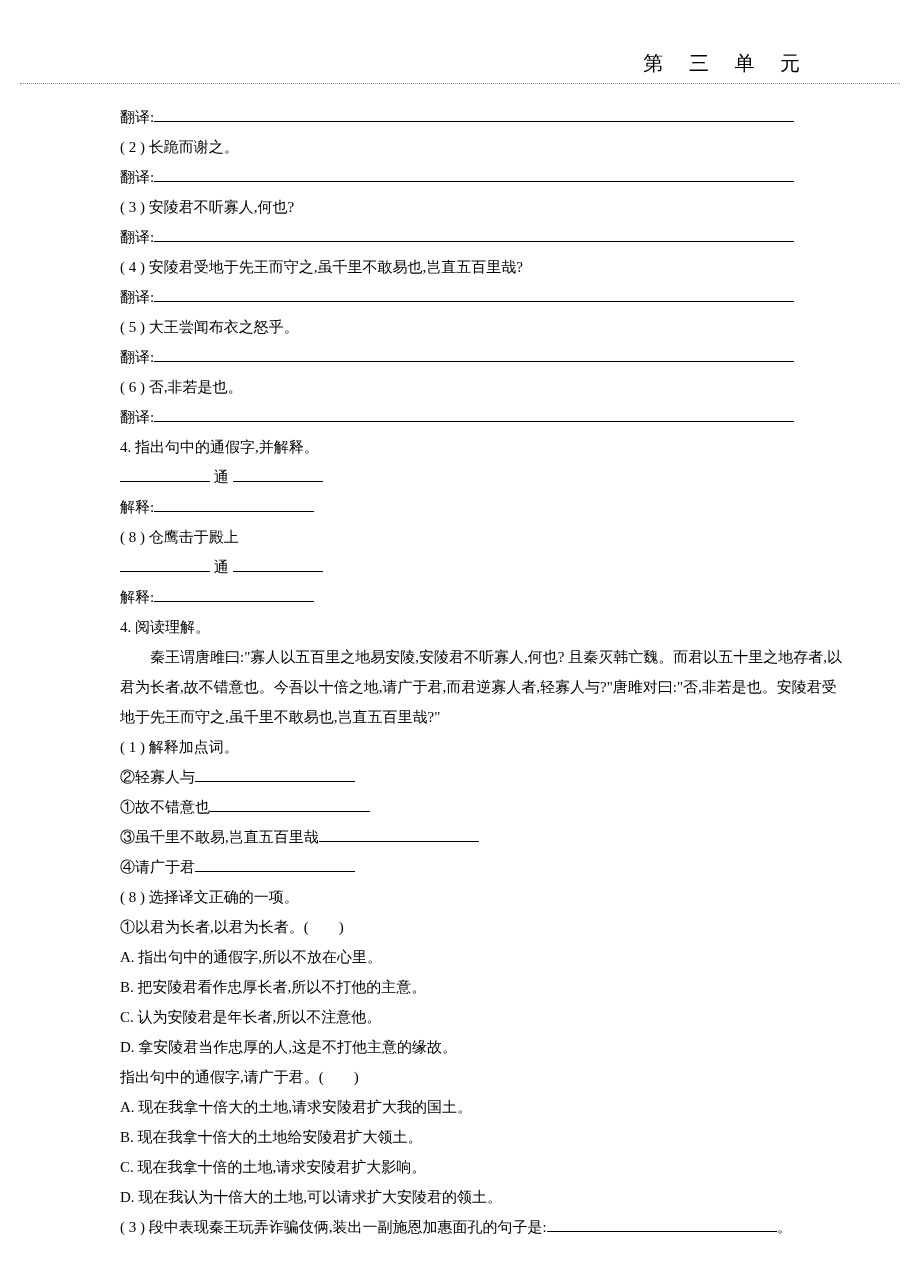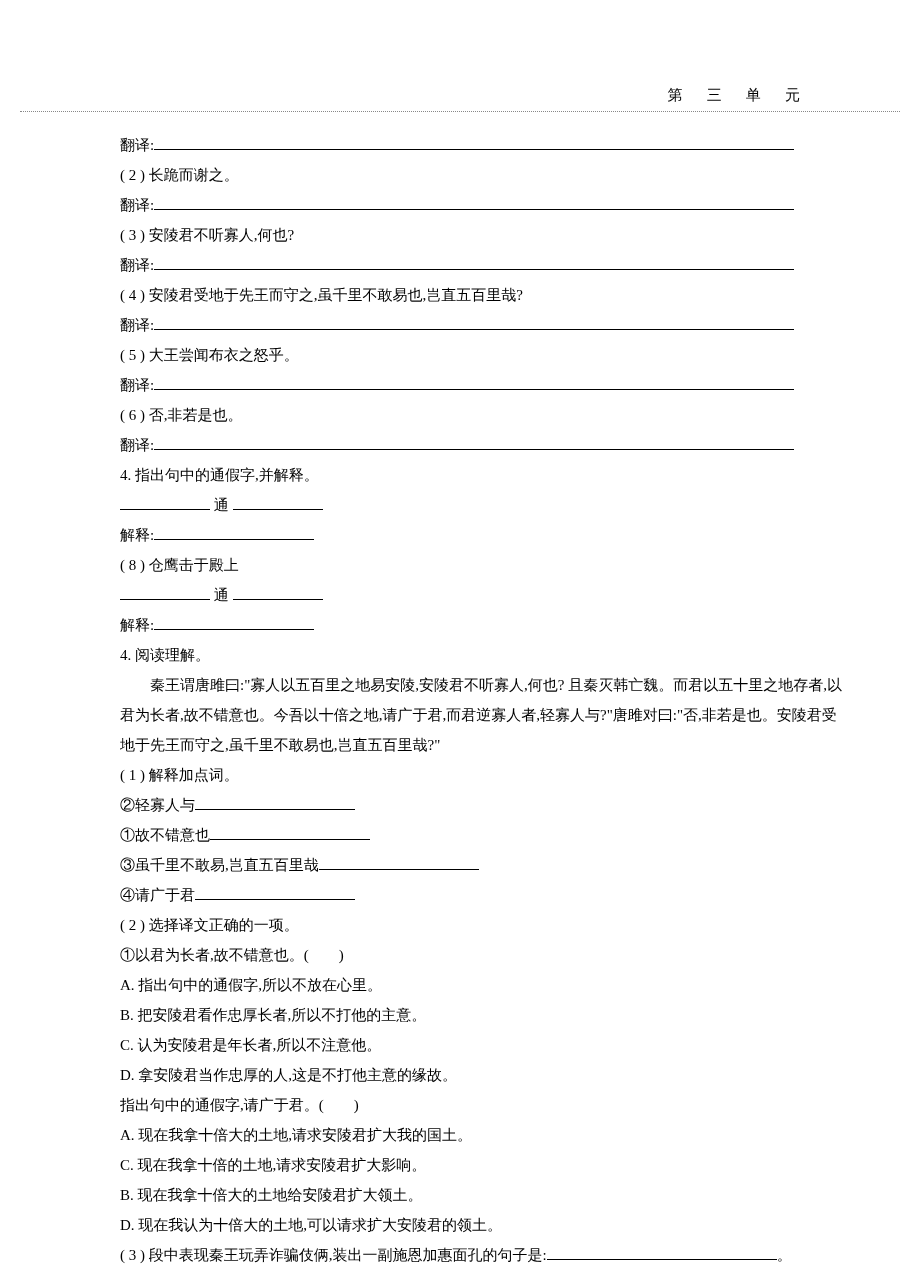--- a/index.html
+++ b/index.html
@@ -12,24 +12,23 @@
     width: 920px;
   }
   .page {
     padding: 50px 70px 30px 90px;
     box-sizing: border-box;
   }
   .header {
     text-align: right;
     padding-right: 40px;
     letter-spacing: 10px;
-    font-size: 15px;
+    font-size: 20px;
     font-family: "SimHei", sans-serif;
     margin-bottom: 6px;
-    margin-top: 36px;
   }
   .dotted-rule {
     border: none;
     border-top: 1px dotted #888;
     margin: 0 -50px 18px -70px;
   }
   .line {
     line-height: 2.0;
     white-space: nowrap;
   }
@@ -106,31 +105,31 @@
 
   <div class="line indent1">4. 阅读理解。</div>
   <div class="indent-passage" style="text-indent:2em;">秦王谓唐雎曰:"寡人以五百里之地易安陵,安陵君不听寡人,何也? 且秦灭韩亡魏。而君以五十里之地存者,以君为长者,故不错意也。今吾以十倍之地,请广于君,而君逆寡人者,轻寡人与?"唐雎对曰:"否,非若是也。安陵君受地于先王而守之,虽千里不敢易也,岂直五百里哉?"</div>
 
   <div class="line indent1">( 1 ) 解释加点词。</div>
   <div class="line indent1"><span>②轻寡人与</span><span class="blank-med"></span></div>
   <div class="line indent1"><span>①故不错意也</span><span class="blank-med"></span></div>
   <div class="line indent1"><span>③虽千里不敢易,岂直五百里哉</span><span class="blank-med"></span></div>
   <div class="line indent1"><span>④请广于君</span><span class="blank-med"></span></div>
 
-  <div class="line indent1">( 2 ) 选择译文正确的一项。</div>
+  <div class="line indent1">( 8 ) 选择译文正确的一项。</div>
 
-  <div class="line indent1 paren">①以君为长者,故不错意也。(　　)</div>
+  <div class="line indent1 paren">①以君为长者,以君为长者。(　　)</div>
   <div class="line indent1">A. 指出句中的通假字,所以不放在心里。</div>
   <div class="line indent1">B. 把安陵君看作忠厚长者,所以不打他的主意。</div>
   <div class="line indent1">C. 认为安陵君是年长者,所以不注意他。</div>
   <div class="line indent1">D. 拿安陵君当作忠厚的人,这是不打他主意的缘故。</div>
 
   <div class="line indent1 paren">指出句中的通假字,请广于君。(　　)</div>
   <div class="line indent1">A. 现在我拿十倍大的土地,请求安陵君扩大我的国土。</div>
+  <div class="line indent1">B. 现在我拿十倍大的土地给安陵君扩大领土。</div>
   <div class="line indent1">C. 现在我拿十倍的土地,请求安陵君扩大影响。</div>
-  <div class="line indent1">B. 现在我拿十倍大的土地给安陵君扩大领土。</div>
   <div class="line indent1">D. 现在我认为十倍大的土地,可以请求扩大安陵君的领土。</div>
 
   <div class="line indent1">
     <span>( 3 ) 段中表现秦王玩弄诈骗伎俩,装出一副施恩加惠面孔的句子是:</span><span class="blank-long" style="width:230px"></span><span>。</span>
   </div>
 
 </div>
 
 </body></html>

